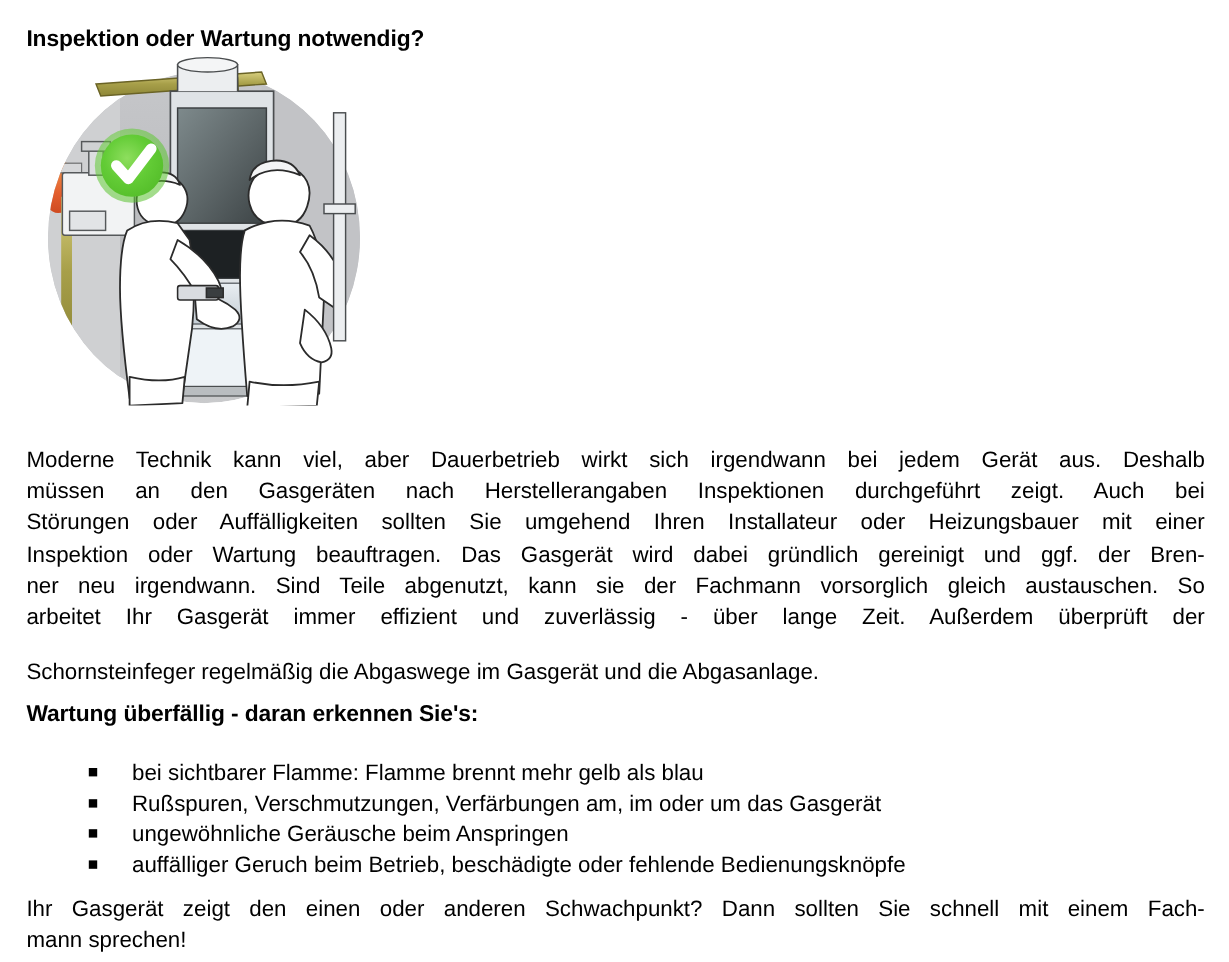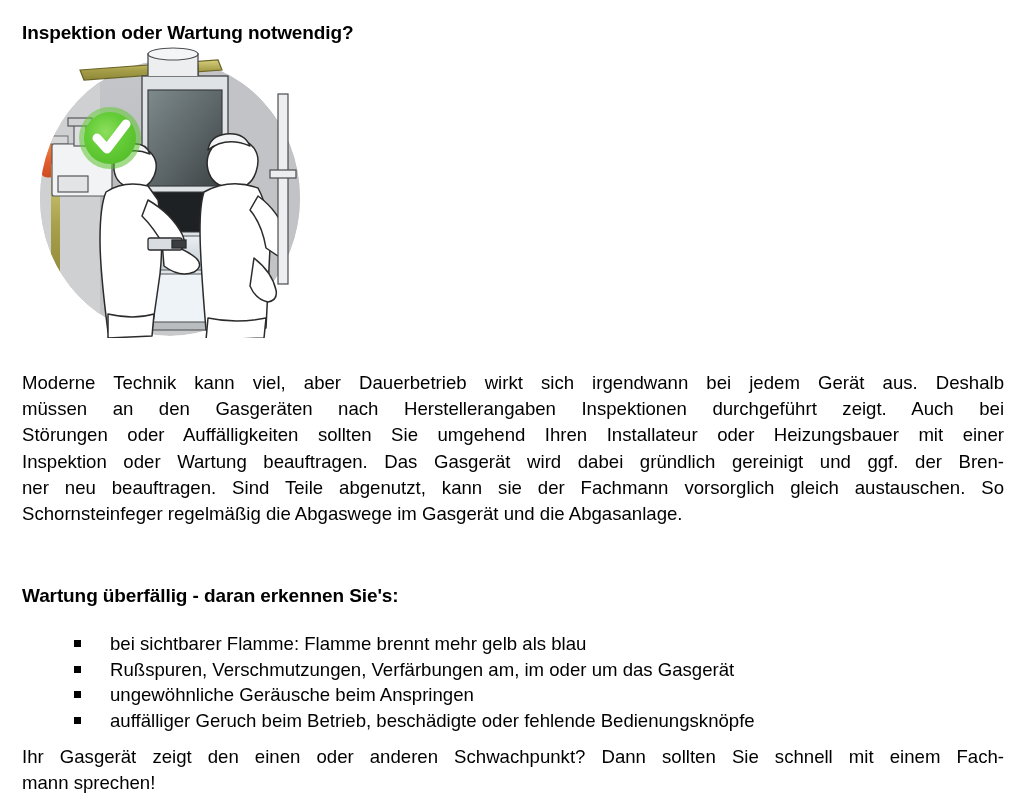--- a/index.html
+++ b/index.html
@@ -71,20 +71,21 @@
     text-justify: inter-word;
   }
   .body-block .ln {
     display: block;
     text-align: justify;
     text-align-last: justify;
     white-space: nowrap;
   }
   .body-block .ln.last {
     text-align-last: left;
+    margin-top: 20px;
   }
   .body-block b { font-weight: normal; }
 
   
   .bullet-list {
     position: absolute;
     left: 62px;
     top: 619px;
     width: 930px;
     font-size: 18.6px;
@@ -242,21 +243,22 @@
         <path d="M75 92 l10 11 l19 -25" fill="none" stroke="#ffffff" stroke-width="9" stroke-linecap="round" stroke-linejoin="round"></path>
       </g>
     </svg>
   </div>
 
   <div class="body-block">
       <span class="ln"><span>Moderne Technik kann viel, aber Dauerbetrieb wirkt sich irgendwann bei jedem Gerät aus. Deshalb</span></span>
       <span class="ln"><span>müssen an den </span><b>Gasgeräten</b><span> nach Herstellerangaben </span><b>Inspektionen</b><span> durchgeführt zeigt. Auch bei</span></span>
       <span class="ln"><span>Störungen oder Auffälligkeiten sollten Sie umgehend Ihren Installateur oder Heizungsbauer mit einer</span></span>
       <span class="ln"><span>Inspektion oder Wartung beauftragen. Das Gasgerät wird dabei gründlich gereinigt und ggf. der Bren-</span></span>
-      <span class="ln"><span>ner neu beauftragen. Sind Teile abgenutzt, kann sie der Fachmann vorsorglich gleich austauschen. So</span></span>
+      <span class="ln"><span>ner neu irgendwann. Sind Teile abgenutzt, kann sie der Fachmann vorsorglich gleich austauschen. So</span></span>
+      <span class="ln"><span>arbeitet Ihr Gasgerät immer effizient und zuverlässig - über lange Zeit. Außerdem überprüft der</span></span>
       <span class="ln last"><span>Schornsteinfeger regelmäßig die Abgaswege im Gasgerät und die Abgasanlage.</span></span>
     </div>
 
   <h2 class="heading-sub">Wartung überfällig - daran erkennen Sie's:</h2>
 
   <ul class="bullet-list" style="list-style:none;margin:12px;padding:0;">
       <li class="bullet-row">
       <span class="bullet-mark">
           <i></i>
         </span>

